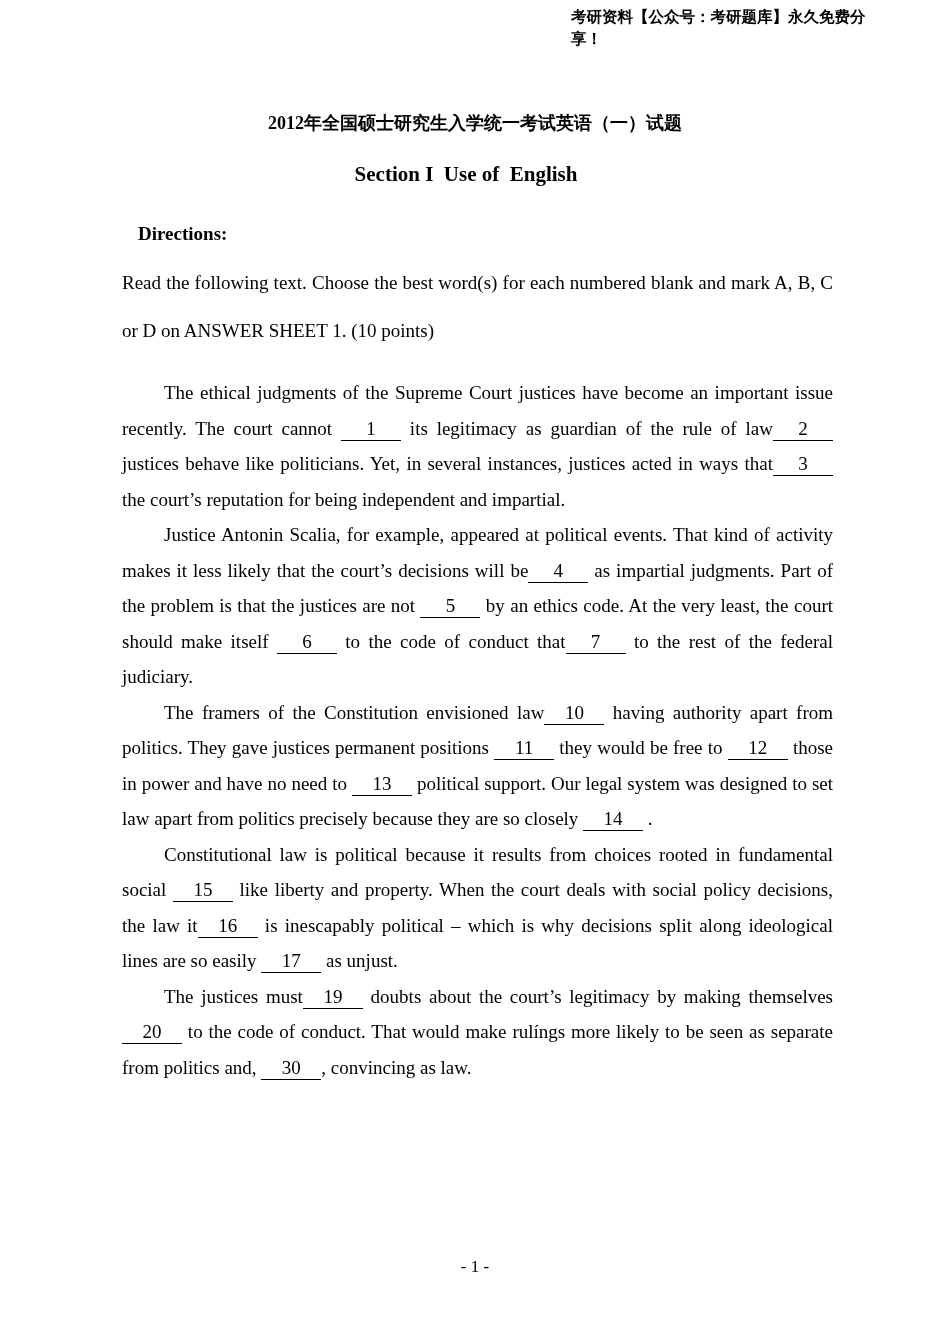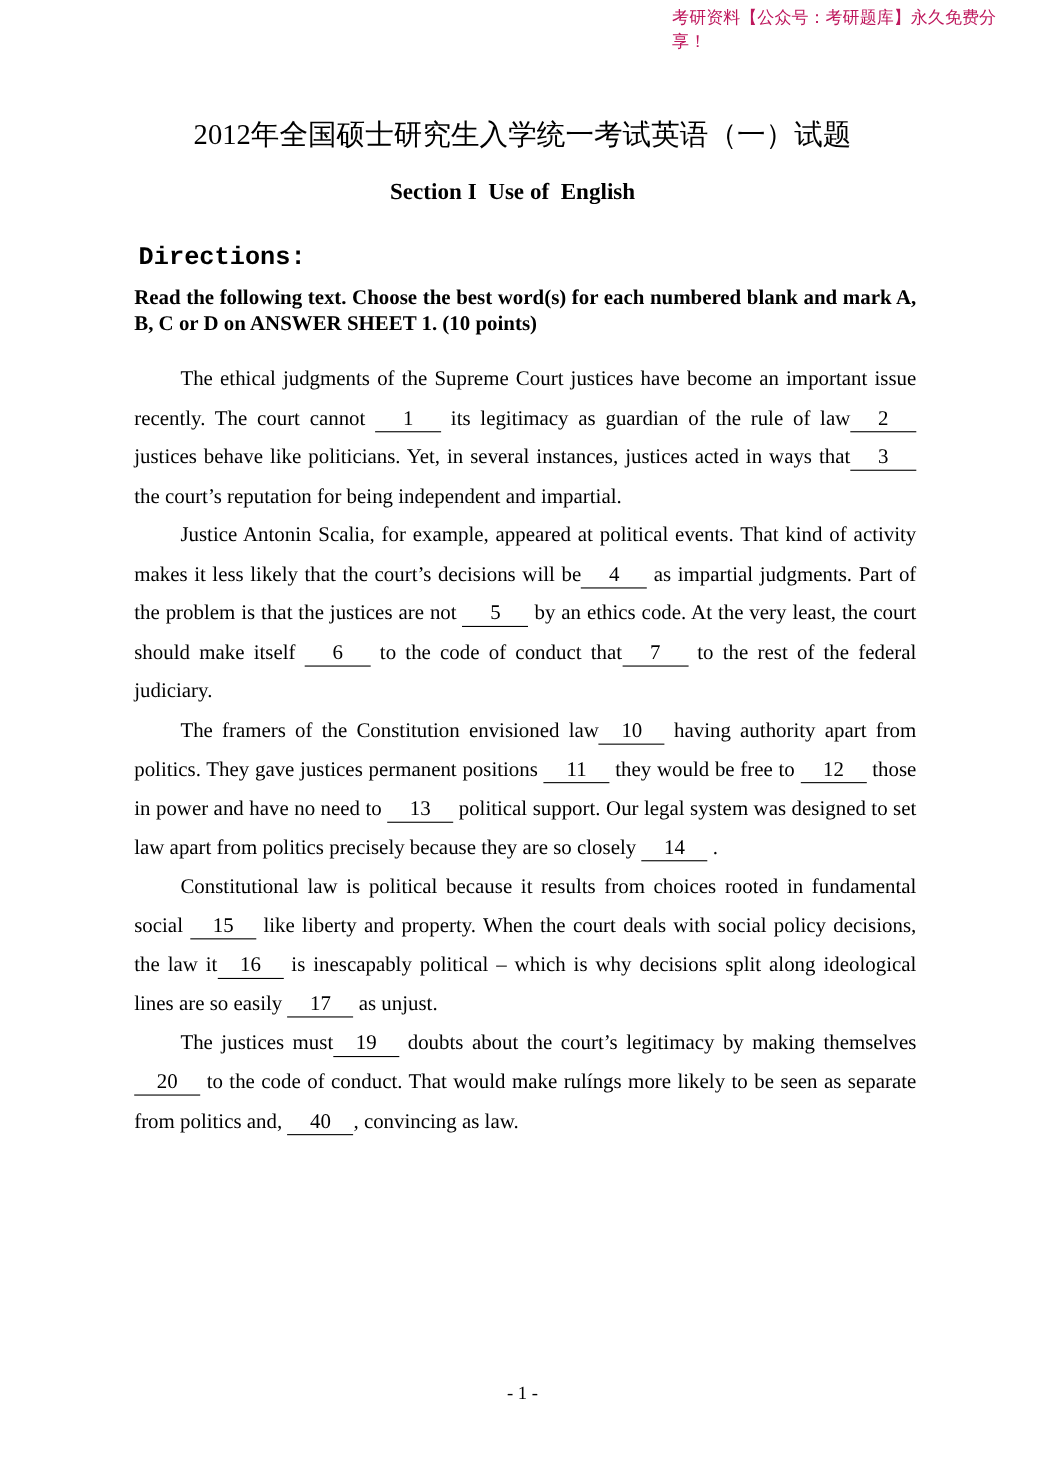--- a/index.html
+++ b/index.html
@@ -8,57 +8,56 @@
     width: 950px;
     height: 1327px;
     background: #ffffff;
     color: #000000;
     font-family: "Liberation Serif", "DejaVu Serif", serif;
     overflow: hidden;
   }
   .watermark {
     position: absolute;
     top: 6px;
-    left: 611px;
+    left: 571px;
     width: 304px;
     font-size: 15.5px;
     line-height: 22px;
-    color: #be185d;
+    color: #000000;
+    font-weight: bold;
   }
   .doc-title {
     margin: 0;
     padding-top: 106px;
     text-align: center;
-    font-size: 26px;
-    font-weight: normal;
+    font-size: 18px;
+    font-weight: bold;
     line-height: 34px;
   }
   .section-title {
     margin: 20px 18px 0 0;
     text-align: center;
     font-size: 21px;
     font-weight: bold;
     line-height: 28px;
   }
   .content {
     margin: 0 117px 0 122px;
   }
   .directions-label {
-    margin: 33px 0 0 4px;
-    font-size: 23px;
+    margin: 33px 0 0 16px;
+    font-size: 19px;
     font-weight: bold;
     line-height: 26px;
-    font-family: Liberation Mono, monospace;
   }
   .directions-text {
     margin: 12px 0 16px 0;
     font-size: 19px;
-    line-height: 24px;
+    line-height: 48px;
     text-align: justify;
-    font-weight: bold;
   }
   .passage { margin-top: 20px; }
   .para {
     margin: 0;
     font-size: 19px;
     line-height: 35.5px;
     text-align: justify;
     text-indent: 42px;
   }
   .blank {
@@ -95,20 +94,20 @@
 
     <p class="directions-label">Directions:</p>
 
     <p class="directions-text">Read the following text. Choose the best word(s) for each numbered blank and mark A, B, C or D on ANSWER SHEET 1. (10 points)</p>
 
     <div class="passage" id="passage">
         <p class="para">The ethical judgments of the Supreme Court justices have become an important issue recently. The court cannot <span class="blank">1</span> its legitimacy as guardian of the rule of law<span class="blank">2</span> justices behave like politicians. Yet, in several instances, justices acted in ways that<span class="blank">3</span> the court’s reputation for being independent and impartial.</p>
         <p class="para">Justice Antonin Scalia, for example, appeared at political events. That kind of activity makes it less likely that the court’s decisions will be<span class="blank">4</span> as impartial judgments. Part of the problem is that the justices are not <span class="blank">5</span> by an ethics code. At the very least, the court should make itself <span class="blank">6</span> to the code of conduct that<span class="blank">7</span> to the rest of the federal judiciary.</p>
         <p class="para">The framers of the Constitution envisioned law<span class="blank">10</span> having authority apart from politics. They gave justices permanent positions <span class="blank">11</span> they would be free to <span class="blank">12</span> those in power and have no need to <span class="blank">13</span> political support. Our legal system was designed to set law apart from politics precisely because they are so closely <span class="blank">14</span> .</p>
         <p class="para">Constitutional law is political because it results from choices rooted in fundamental social <span class="blank">15</span> like liberty and property. When the court deals with social policy decisions, the law it<span class="blank">16</span> is inescapably political – which is why decisions split along ideological lines are so easily <span class="blank">17</span> as unjust.</p>
-        <p class="para">The justices must<span class="blank">19</span> doubts about the court’s legitimacy by making themselves <span class="blank">20</span> to the code of conduct. That would make rulíngs more likely to be seen as separate from politics and, <span class="blank">40</span>, convincing as law.</p>
+        <p class="para">The justices must<span class="blank">19</span> doubts about the court’s legitimacy by making themselves <span class="blank">20</span> to the code of conduct. That would make rulíngs more likely to be seen as separate from politics and, <span class="blank">30</span>, convincing as law.</p>
       </div>
 
   </div>
 
   <div class="page-number">- 1 -</div>
 
 </div>
 
 </body></html>

